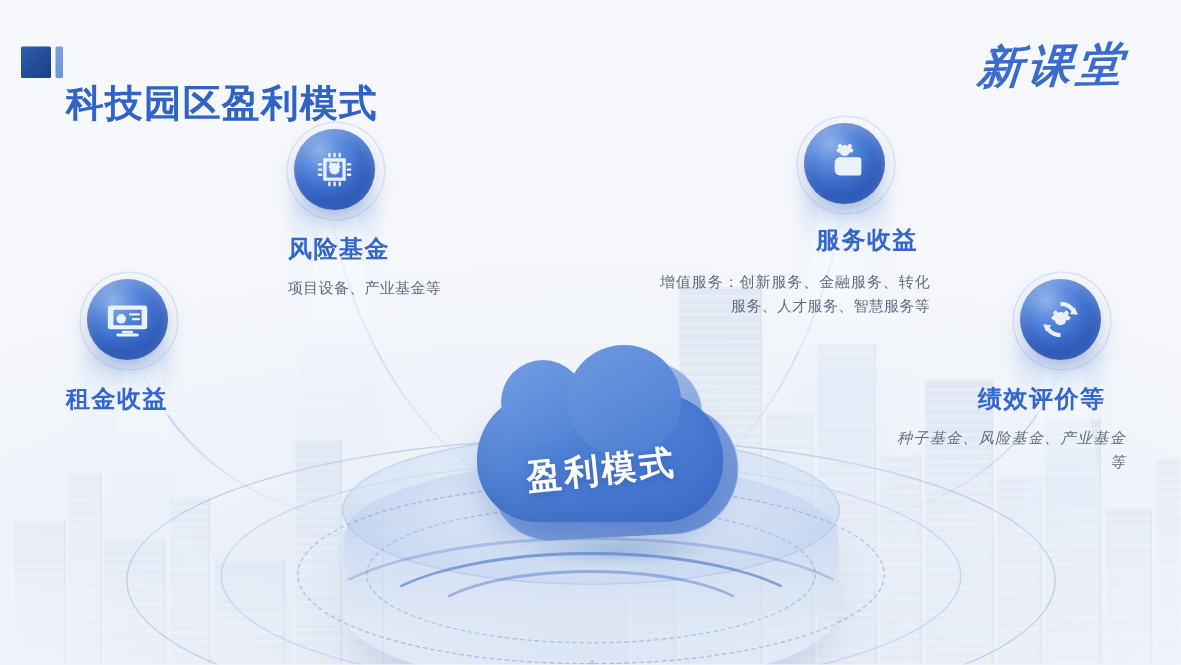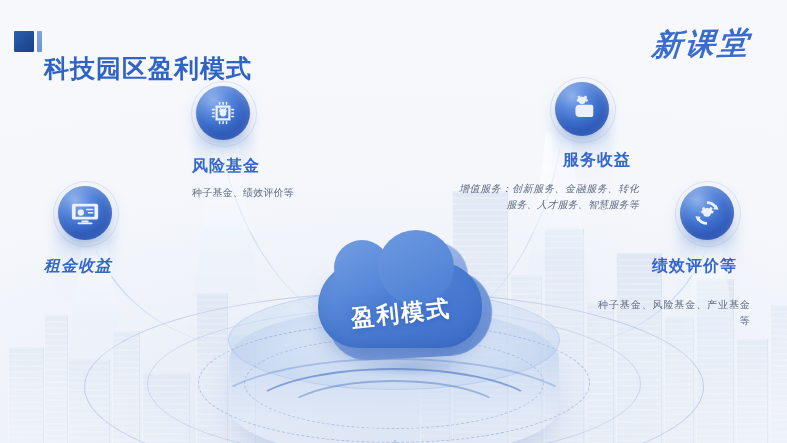--- a/index.html
+++ b/index.html
@@ -158,36 +158,36 @@
   .node-title{
     font-size:16px;font-weight:bold;color:#3467cb;letter-spacing:1px;white-space:nowrap;
   }
   .node-desc{
     font-size:10px;color:#5f6b80;line-height:1.55;letter-spacing:.2px;
   }
 
   
   #node-rent     {left:40px;  top:186px; width:180px;}
   #node-rent .icon-circle{margin-left:18px;}
-  #node-rent .node-title{margin-top:16px;margin-left:4px;font-style:italic;}
+  #node-rent .node-title{margin-top:16px;margin-left:4px;}
 
   #node-gov      {left:168px; top:86px;  width:190px;}
   #node-gov .icon-circle{margin-left:28px;}
   #node-gov .node-title{margin-top:16px;margin-left:24px;}
   #node-gov .node-desc{margin-top:8px;margin-left:24px;width:140px;}
 
-  #node-service  {left:459px; top:82px;  width:190px;}
+  #node-service  {left:440px; top:82px;  width:190px;}
   #node-service .icon-circle{margin-left:96px;}
   #node-service .node-title{margin-top:14px;text-align:right;padding-right:18px;}
-  #node-service .node-desc{margin-top:10px;width:180px;text-align:justify;text-align-last:right;font-style:italic;}
+  #node-service .node-desc{margin-top:10px;width:180px;text-align:justify;text-align-last:right;}
 
   #node-invest   {left:598px; top:186px; width:165px;}
   #node-invest .icon-circle{margin-left:82px;}
   #node-invest .node-title{margin-top:16px;text-align:center;padding-left:28px;}
-  #node-invest .node-desc{margin-top:20px;width:152px;text-align:justify;text-align-last:right;}
+  #node-invest .node-desc{margin-top:8px;width:152px;text-align:justify;text-align-last:right;font-style:italic;}
 
   svg.ico{width:30px;height:30px;display:block;}
   svg.ico *{fill:#eaf1fd;}
 </style>
 </head>
 <body>
 
 <div id="stage">
 
   <div class="city">
@@ -293,21 +293,21 @@
         <rect x="4" y="18.9" width="3.4" height="1.7" rx=".8"></rect>
         <rect x="24.6" y="11.5" width="3.4" height="1.7" rx=".8"></rect>
         <rect x="24.6" y="15.2" width="3.4" height="1.7" rx=".8"></rect>
         <rect x="24.6" y="18.9" width="3.4" height="1.7" rx=".8"></rect>
         <path d="M16 11.2l1.5.5.9-1.3 1.3.9-.5 1.5 1.3.9-.9 1.3h-1.6l-.5 1.5-1.5-.5-1.5.5-.5-1.5h-1.6l-.9-1.3 1.3-.9-.5-1.5 1.3-.9.9 1.3z"></path>
         <circle cx="16" cy="16" r="3.6"></circle>
         <circle cx="16" cy="16" r="1.4" fill="#3e6fcd"></circle>
       </svg>
     </div>
     <div class="node-title">风险基金</div>
-    <div class="node-desc">种子基金、绩效评价等</div>
+    <div class="node-desc">项目设备、产业基金等</div>
   </div>
 
   <div class="node" id="node-service">
     <div class="icon-circle">
       <div class="icon-glow"></div>
       <svg class="ico" viewBox="0 0 32 32">
         <path d="M16 2.6l2.1.7 1.5-1.6 1.8 1.3-.6 2.1 1.8 1.3-1.2 1.8-2.2-.1-.7 2.1-2.2-.5-2.2.5-.7-2.1-2.2.1-1.2-1.8 1.8-1.3-.6-2.1 1.8-1.3 1.5 1.6z"></path>
         <circle cx="16" cy="7" r="3.6"></circle>
         <circle cx="16" cy="7" r="1.5" fill="#3e6fcd"></circle>
         <path d="M9 15.5c0-2.2 1.8-4 4-4h13a2 2 0 0 1 2 2v9a2 2 0 0 1-2 2H13c-2.2 0-4-1.8-4-4v-5z"></path>

